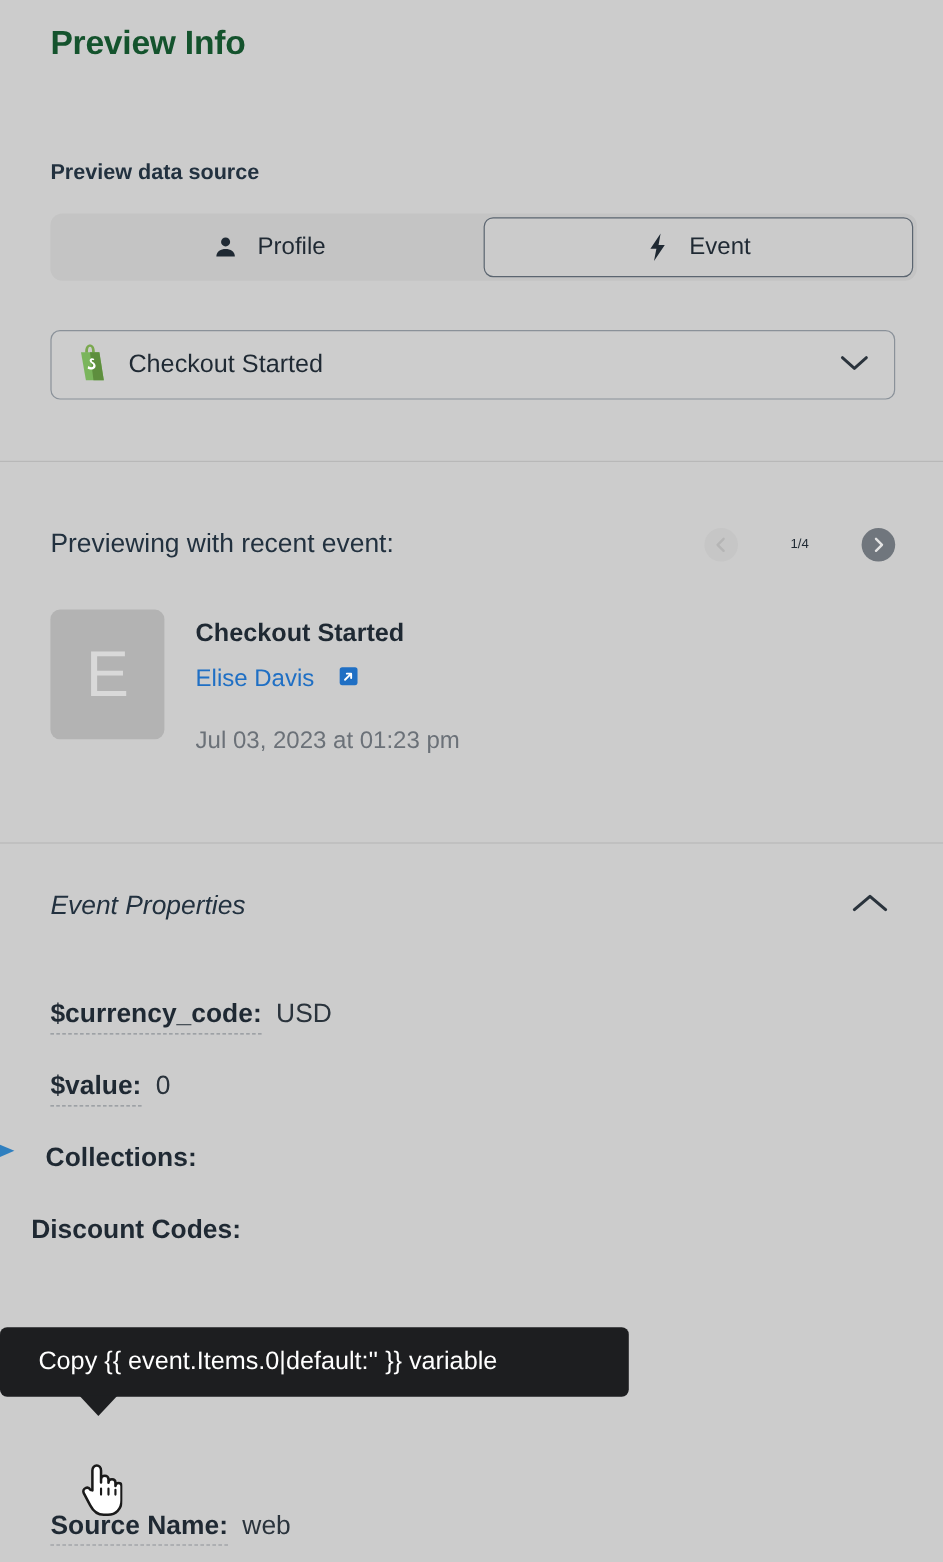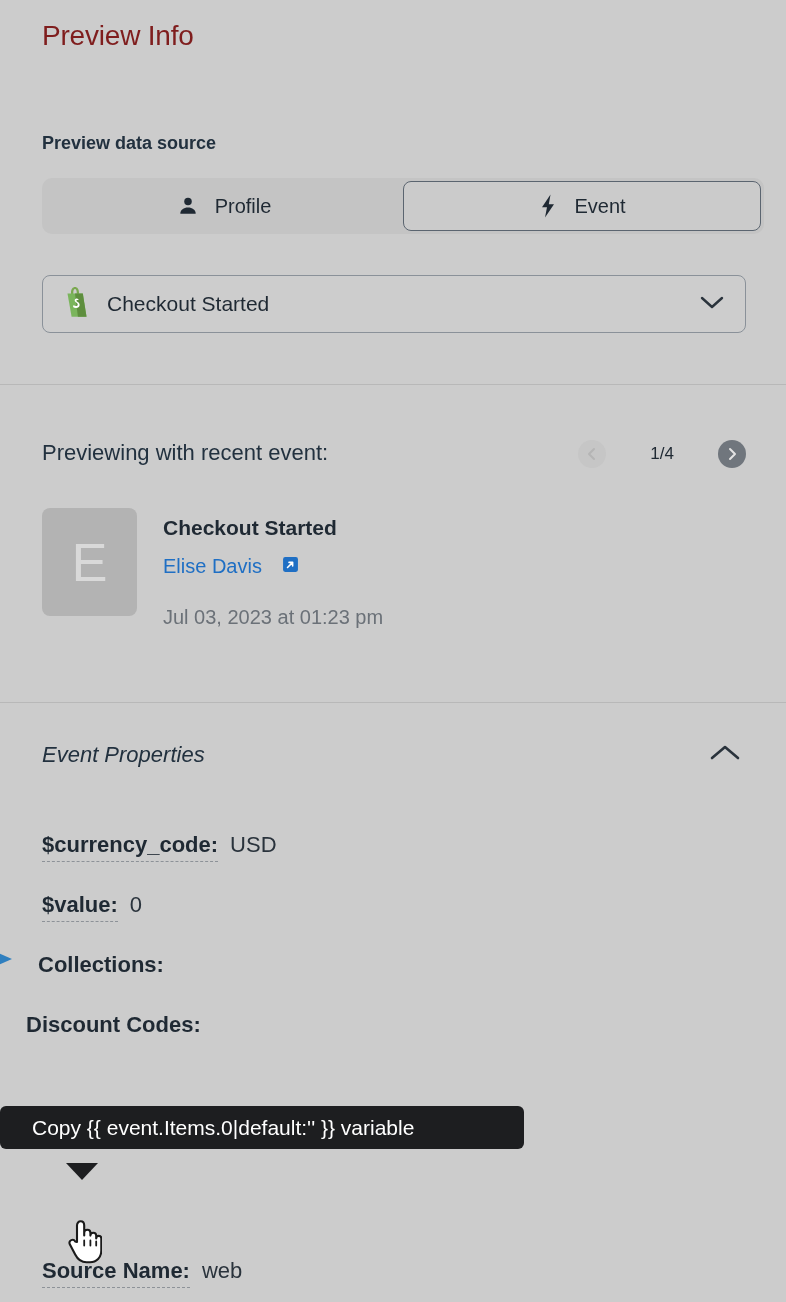--- a/index.html
+++ b/index.html
@@ -26,23 +26,23 @@
   }
 
   
   .header {
     position: absolute;
     top: 20px;
     left: 42px;
   }
   .page-title {
     font-size: 28px;
-    font-weight: 400;
+    font-weight: 700;
     letter-spacing: -0.2px;
-    color: #7f1d1d;
+    color: #14532d;
     text-align: right;
   }
 
   
   .section-label {
     position: absolute;
     left: 42px;
     top: 133px;
     font-size: 18px;
     font-weight: 700;
@@ -142,21 +142,21 @@
     border-radius: 50%;
     display: flex;
     align-items: center;
     justify-content: center;
     border: none;
     cursor: pointer;
   }
   .pg-btn.prev { background: #c6c6c6; cursor: default; }
   .pg-btn.next { background: #70767d; }
   .pg-count {
-    font-size: 17px;
+    font-size: 11px;
     color: #1f2933;
     margin: 0 44px;
   }
 
   .event-card {
     position: absolute;
     left: 42px;
     top: 508px;
     display: flex;
     gap: 26px;
@@ -284,21 +284,21 @@
     color: #2a333c;
     margin-left: 12px;
   }
 
   
   .tooltip {
     position: absolute;
     left: 0;
     top: 1106px;
     width: 524px;
-    height: 43px;
+    height: 58px;
     background: #1d1e20;
     border-radius: 6px;
     display: flex;
     align-items: center;
     z-index: 30;
   }
   .tooltip-text {
     color: #ffffff;
     font-size: 21px;
     padding-left: 32px;

